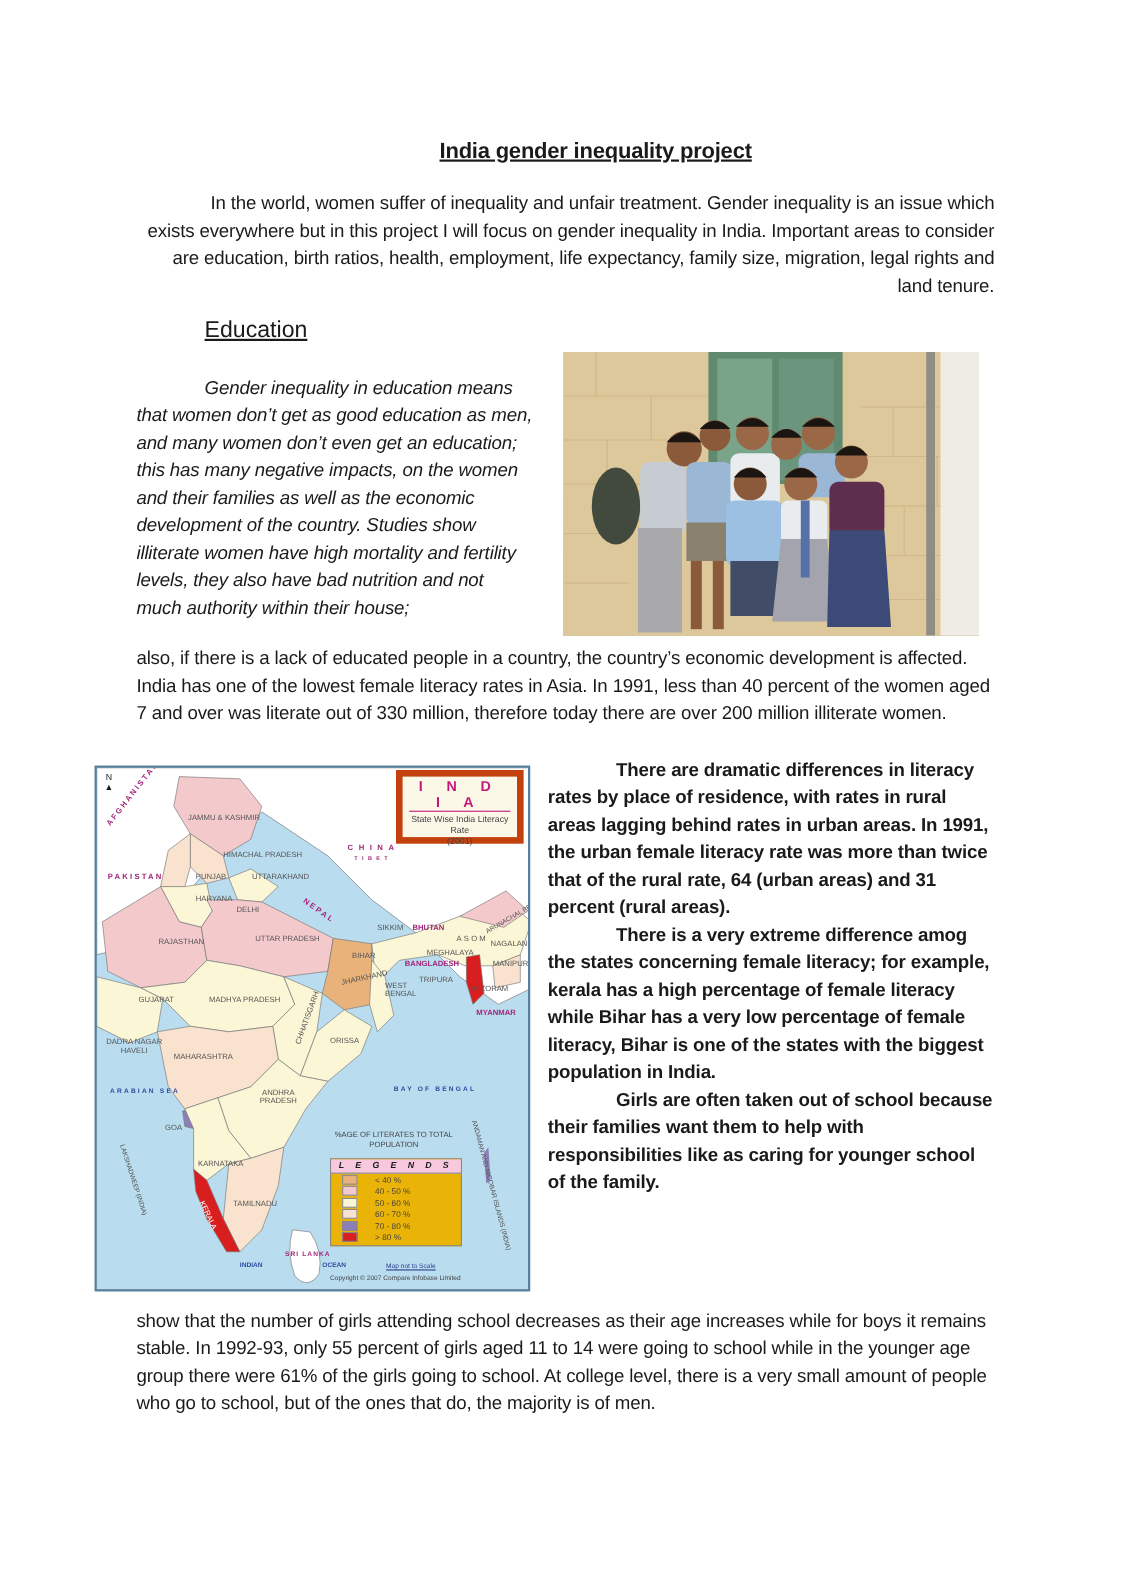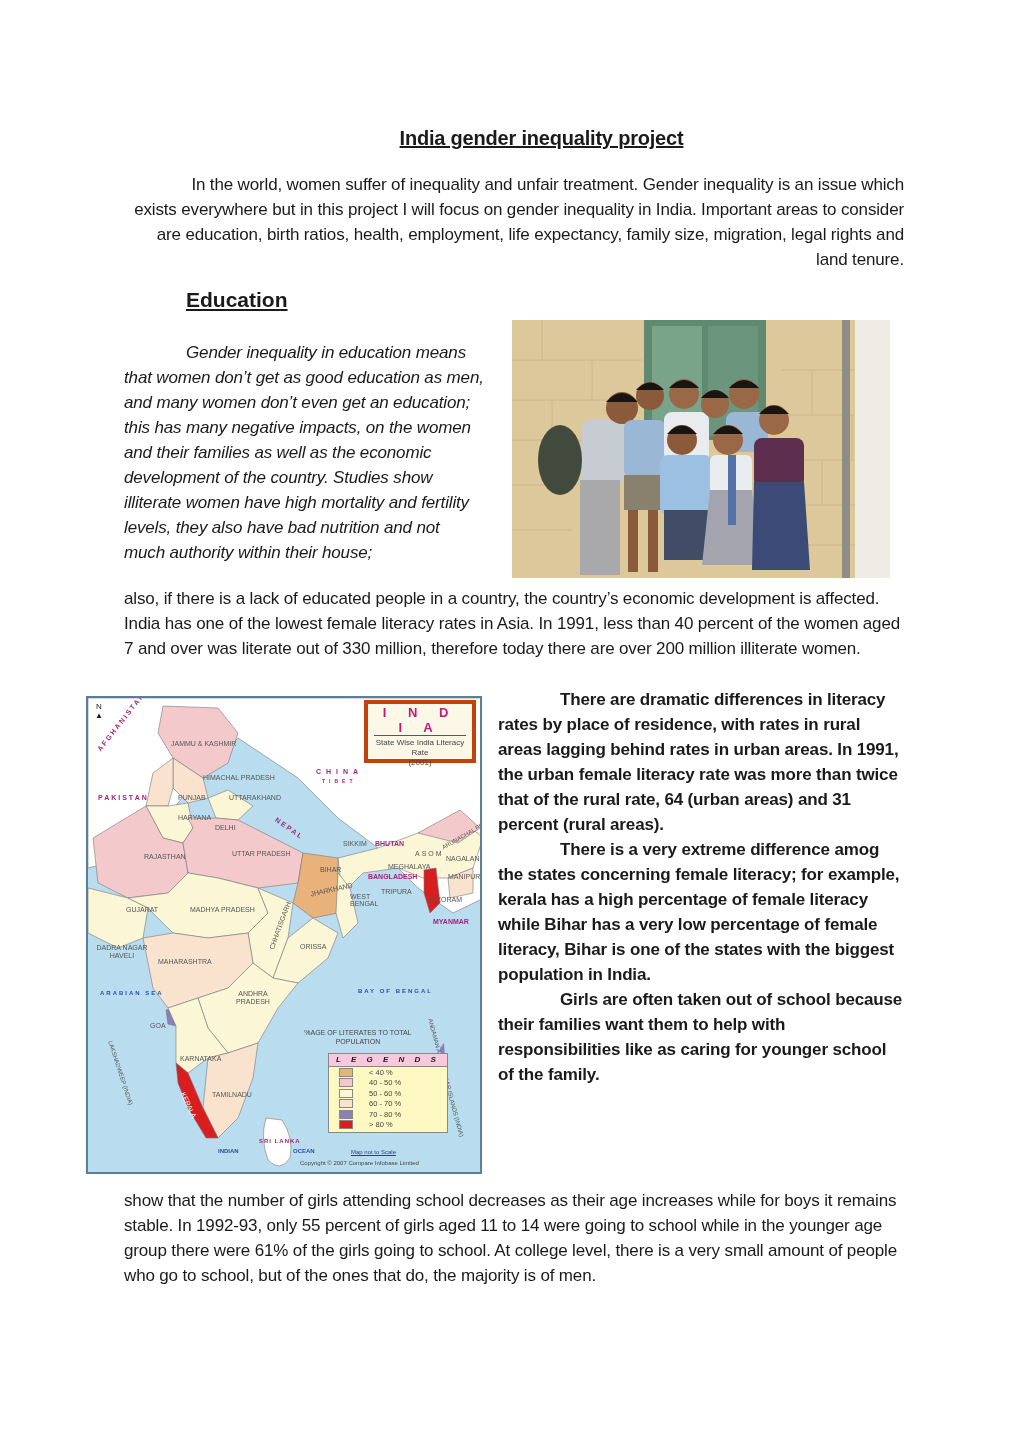--- a/index.html
+++ b/index.html
@@ -4,39 +4,39 @@
 <style>
   html, body { margin: 0; padding: 0; background: #ffffff; }
   body { width: 1020px; height: 1443px; position: relative; overflow: hidden;
          font-family: "Liberation Sans", "DejaVu Sans", sans-serif; color: #1a1a1a; }
   .page { position: absolute; left: 0; top: 0; width: 1020px; height: 1443px; }
   .title { position: absolute; top: 127px; left: 0; width: 1083px; text-align: center;
            font-size: 20px; font-weight: bold; text-decoration: underline; letter-spacing: -0.2px; }
   .para { position: absolute; font-size: 17px; line-height: 25px; letter-spacing: -0.15px; }
   .indent { text-indent: 62px; }
   .intro { left: 124px; top: 172px; width: 780px; text-align: right; }
-  .heading2 { position: absolute; left: 186px; top: 288px; font-size: 21px; font-weight: bold; text-decoration: underline; }
+  .heading2 { position: absolute; left: 186px; top: 288px; font-size: 21px; font-weight: normal; text-decoration: underline; }
   .edu1 { left: 124px; top: 340px; width: 360px; font-style: italic; }
   .edu1b { left: 124px; top: 586px; width: 780px; }
   .right-col { left: 498px; top: 687px; width: 405px; font-weight: bold; }
   .right-col p { margin: 0; }
   .bottom { left: 124px; top: 1188px; width: 780px; }
   .photo { position: absolute; left: 512px; top: 320px; width: 378px; height: 258px;
            background: linear-gradient(180deg,#e2cfa6 0%,#d9c397 60%,#cdb88a 100%); overflow: hidden; }
   .map { position: absolute; left: 86px; top: 696px; width: 396px; height: 478px;
          background: #b9dcef; border: 2px solid #5b7f9a; box-sizing: border-box; overflow: hidden; }
   .map svg { position: absolute; left: 0; top: 0; }
   .map-label { position: absolute; font-size: 7px; color: #555; white-space: nowrap; font-family: "Liberation Sans", sans-serif; }
   .country { color: #a0287a; font-weight: bold; letter-spacing: 2px; font-size: 7px; }
   .sea { color: #2b4fa0; font-weight: bold; letter-spacing: 2px; font-size: 6px; }
   .map-titlebox { position: absolute; right: 4px; top: 2px; width: 104px; height: 55px;
-                  background: #fbf8e8; border: 4px solid #c2410c; text-align: center; }
+                  background: #fbf8e8; border: 6px solid #c2410c; text-align: center; }
   .map-titlebox .big { color: #c21a7c; font-weight: bold; font-size: 13px; letter-spacing: 9px; border-bottom: 1px solid #c21a7c; margin: 1px 6px 2px; }
   .map-titlebox .sub { font-size: 8px; color: #444; line-height: 10px; }
-  .legend { position: absolute; left: 212px; top: 355px; width: 118px; height: 78px; background: #fef9c3; border: 1px solid #888; margin-left: 28px; }
+  .legend { position: absolute; left: 212px; top: 355px; width: 118px; height: 78px; background: #eab308; border: 1px solid #888; }
   .legend-head { background: #f8c9de; font-size: 8px; font-style: italic; font-weight: bold; text-align: center; letter-spacing: 4px; border-bottom: 1px solid #888; height: 12px; line-height: 12px; }
   .legend-row { display: flex; align-items: center; height: 10.5px; font-size: 7.5px; color: #444; padding-left: 10px; }
   .swatch { width: 12px; height: 7px; border: 1px solid #888; margin-right: 16px; }
   .legend-caption { position: absolute; left: 205px; top: 330px; width: 130px; text-align: center; font-size: 7px; color: #444; line-height: 9px; }
   .watermark { position: absolute; left: 6px; top: 223px; font-size: 30px; font-weight: bold; color: rgba(255,255,255,0.6); letter-spacing: 1px; font-family: "DejaVu Sans", sans-serif; }
   .north { position: absolute; left: 7px; top: 4px; font-size: 8px; text-align: center; line-height: 9px; }
   .copyright { position: absolute; left: 212px; top: 462px; font-size: 6px; color: #444; }
   .noscale { position: absolute; left: 263px; top: 451px; font-size: 6px; color: #2b3f8a; text-decoration: underline; }
 </style>
 </head>

